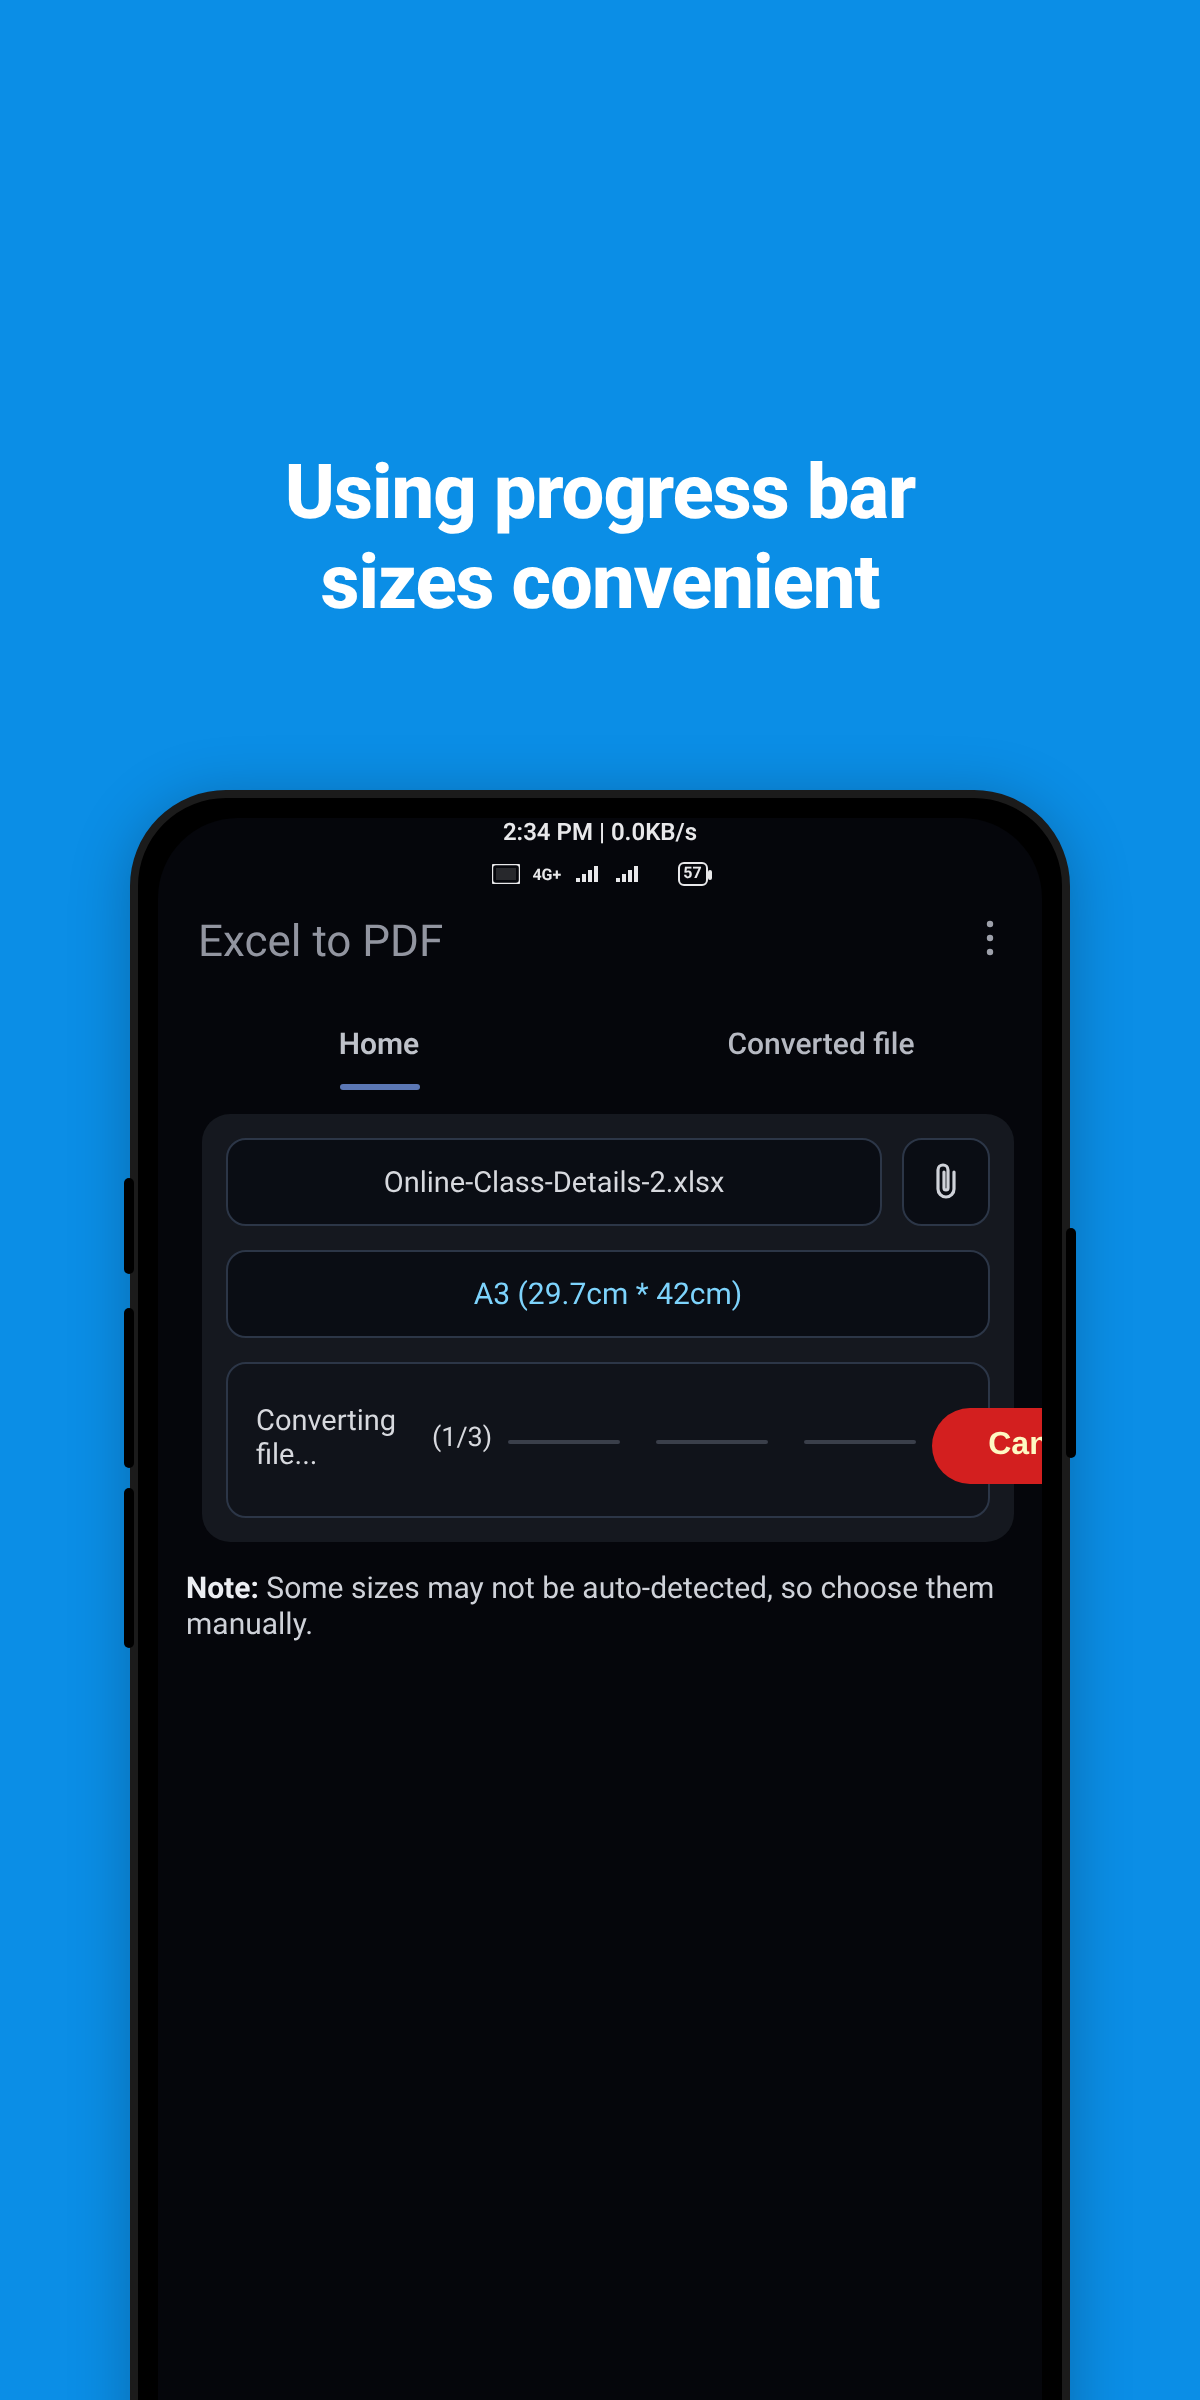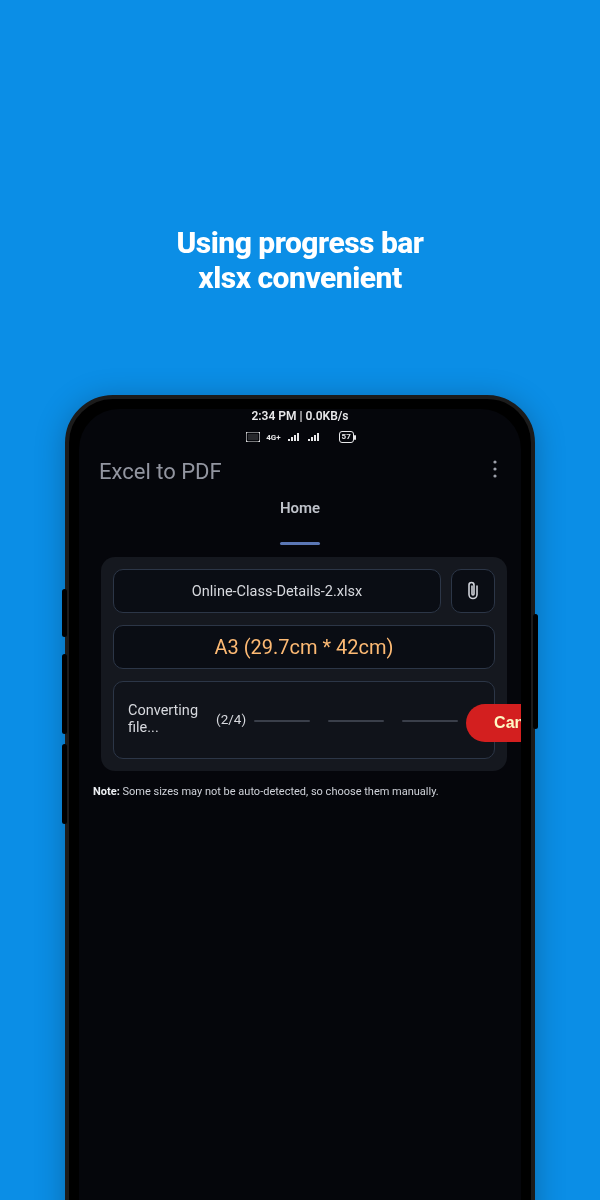--- a/index.html
+++ b/index.html
@@ -13,21 +13,21 @@
 
   
   .headline {
     position: absolute;
     top: 225px;
     left: 0;
     right: 0;
     text-align: center;
     color: #fff;
     font-weight: 800;
-    font-size: 30px;
+    font-size: 38px;
     line-height: 1.18;
     letter-spacing: -0.5px;
     padding: 0 20px;
   }
 
   
   .phone {
     position: absolute;
     top: 395px;
     left: 50%;
@@ -91,21 +91,21 @@
     padding: 0 16px 0 20px;
   }
   .appbar-title { color:#9295a0; font-size:22px; font-weight:400; }
   .appbar-more { color:#9da0aa; font-size:20px; padding:8px; }
 
   
   .tabs {
     display:flex; height:46px;
   }
   .tab {
-    flex:1; display:flex; justify-content:center;
+    flex:1; display:flex; align-items:center; justify-content:center;
     color:#bfc2ca; font-size:15px; font-weight:600;
     position:relative;
   }
   .tab.inactive { color:#b6b9c2; font-weight:500; }
   .tab-underline {
     position:absolute; bottom:0; left:50%; transform:translateX(-50%);
     width:40px; height:3px; background:#5b77b5; border-radius:2px;
   }
 
   
@@ -130,21 +130,21 @@
     color:#d7d9de; font-size:14.5px;
   }
   .attach-btn {
     width:44px; height:44px;
     display:flex; align-items:center; justify-content:center;
     color:#cfd2d9;
   }
   .paper-field {
     height:44px;
     display:flex; align-items:center; justify-content:center;
-    color:#fdba74; font-size:20px;
+    color:#7dd3fc; font-size:15px;
   }
 
   .progress-box {
     padding:14px 14px 16px 14px;
     display:flex; flex-direction:row; align-items:center; gap:8px;
     background:#10131a;
   }
   .progress-label { color:#d7d9de; font-size:14.5px; }
   .progress-row { display:flex; align-items:center; gap:10px; width:100%; }
   .progress-track {
@@ -163,31 +163,31 @@
     margin-top:8px;
     background:#d31f1f;
     color:#fef9c3;
     font-size:16px; font-weight:700;
     border:none; border-radius:22px;
     padding:10px 28px;
   }
 
   .note {
     margin:14px 14px 14px 14px;
-    color:#cfd2d9; font-size:11px;
+    color:#cfd2d9; font-size:15px;
   }
   .note b { color:#eceef2; font-weight:700; }
 
 </style>
 </head>
 <body>
 
 <div class="headline">
   <div>Using progress bar</div>
-  <div>xlsx convenient</div>
+  <div>sizes convenient</div>
 </div>
 
 <div class="phone">
   <div class="phone-side-btn sb-left1"></div>
   <div class="phone-side-btn sb-left2"></div>
   <div class="phone-side-btn sb-left3"></div>
   <div class="phone-side-btn sb-right"></div>
 
   <div class="phone-screen">
 
@@ -226,20 +226,23 @@
             <circle cx="2" cy="16" r="1.6" fill="#9da0aa"></circle>
           </svg>
       </span>
     </div>
 
     <div class="tabs">
       <div class="tab">
         <span>Home</span>
         <span class="tab-underline"></span>
       </div>
+      <div class="tab inactive">
+        <span>Converted file</span>
+      </div>
     </div>
 
     <div class="card">
 
       <div class="row">
         <div class="field">
           <span>Online-Class-Details-2.xlsx</span>
         </div>
         <div class="attach-btn">
           <svg width="16" height="20" viewBox="0 0 16 20">
@@ -251,21 +254,21 @@
       <div class="paper-field">
         <span>A3 (29.7cm * 42cm)</span>
       </div>
 
       <div class="progress-box">
         <span class="progress-label">Converting file...</span>
         <div class="progress-row">
           <div class="progress-track">
             <div class="progress-fill" style="width:66%"></div>
           </div>
-          <span class="progress-count">(2/4)</span>
+          <span class="progress-count">(1/3)</span>
         </div>
         <div class="steps">
           <span class="step"></span>
           <span class="step"></span>
           <span class="step"></span>
         </div>
         <button class="cancel-btn">
           <span>Cancel</span>
         </button>
       </div>

